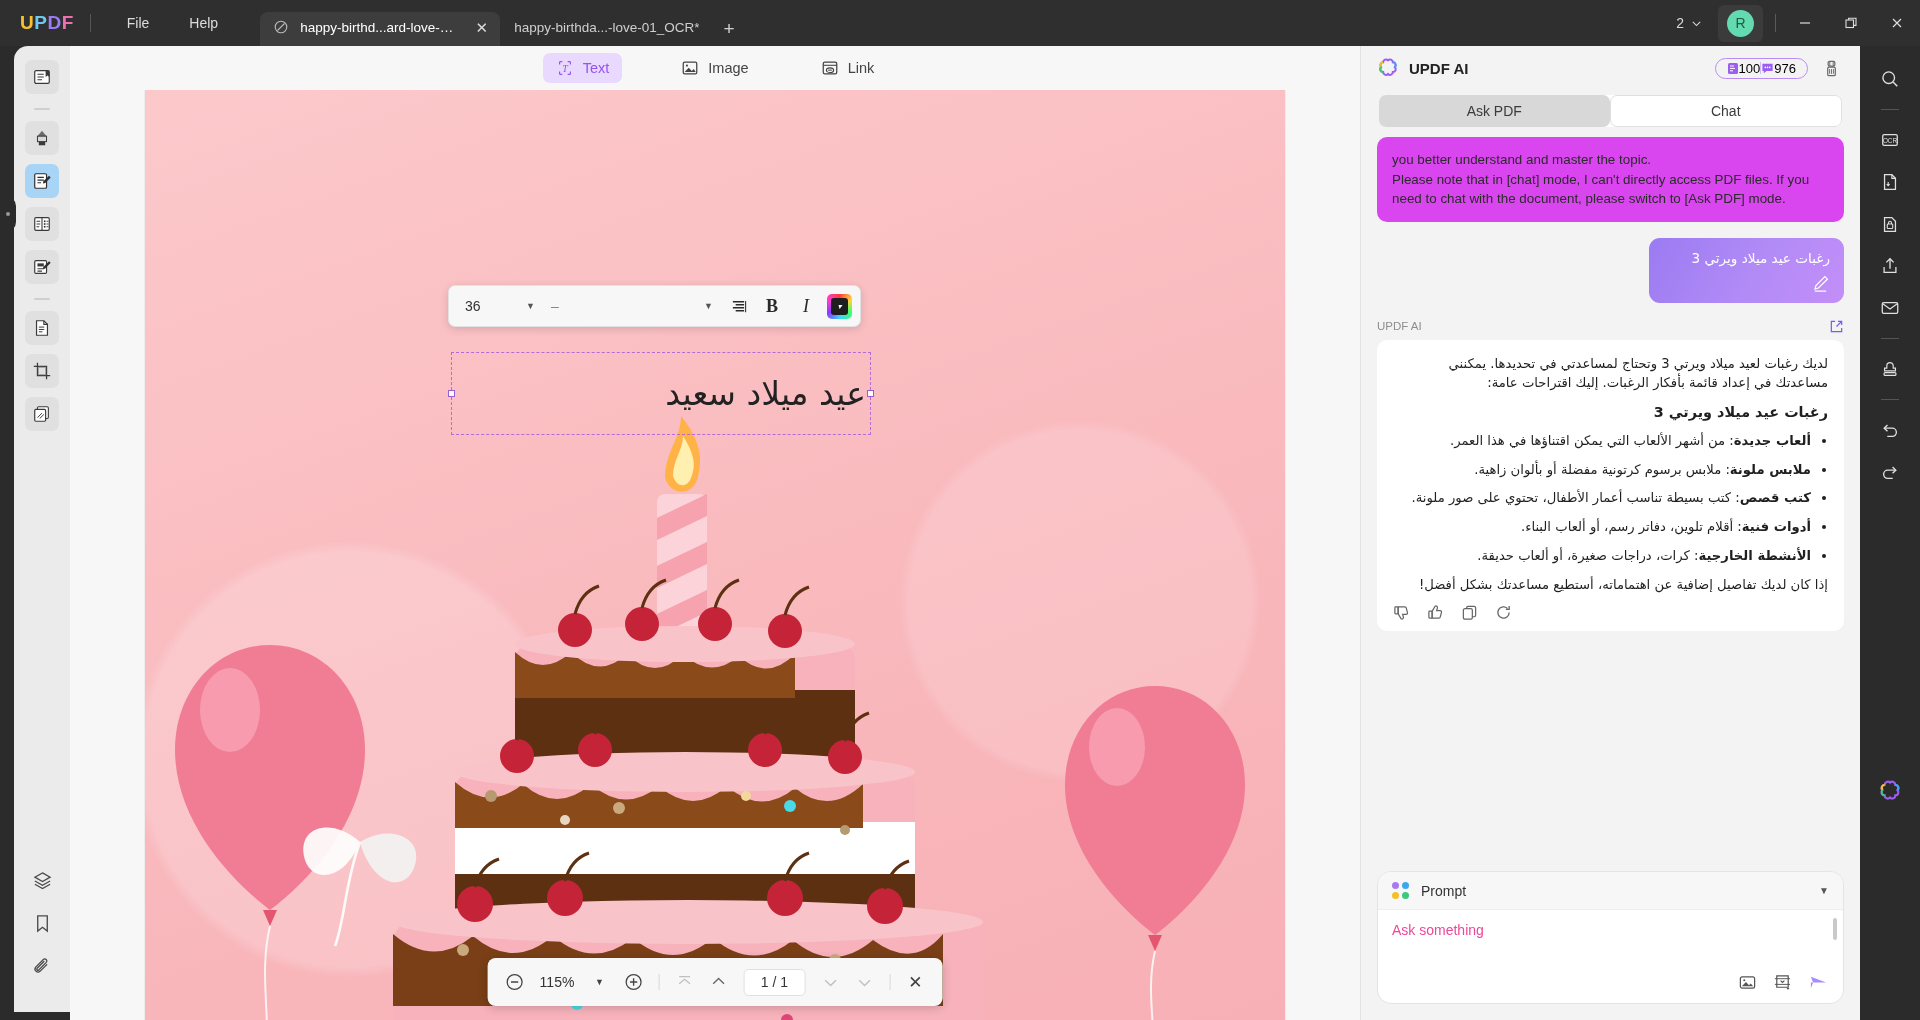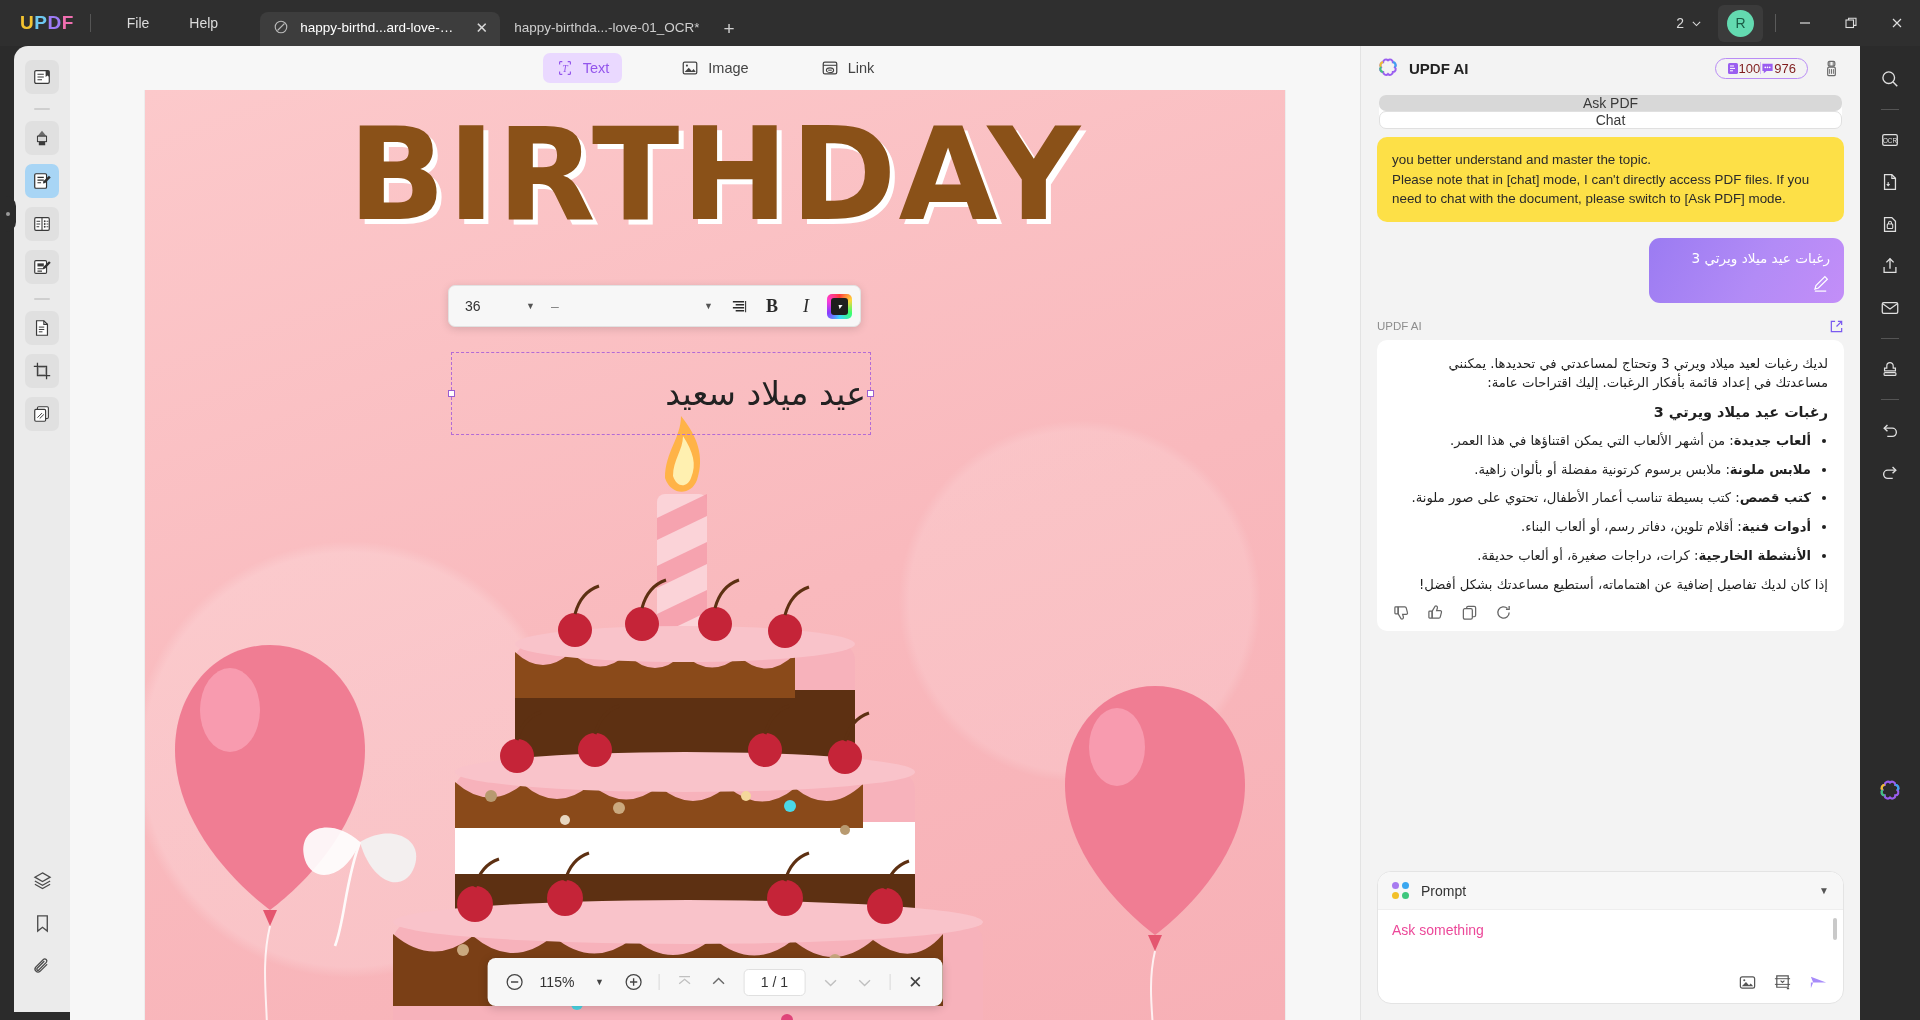--- a/index.html
+++ b/index.html
@@ -184,34 +184,34 @@
     width:500px; background:#f3f3f3;
     display:flex; flex-direction:column;
     border-left:1px solid #e3e3e3;
   }
   .ai-head { height:44px; display:flex; align-items:center; padding:0 16px; gap:10px; }
   .ai-logo { width:22px;height:22px; }
   .ai-title { font-size:15px; font-weight:bold; color:#222; flex:1;}
   .credits {
     display:flex;align-items:center; 
     border:1px solid #b98cf5; border-radius:13px;
-    padding:2px 11px; font-size:13px; color:#7f1d1d;
+    padding:2px 11px; font-size:13px; color:#000000;
   }
   .credits .cs { width:1px;height:12px;background:#d3b8f8; }
   .ai-head-icon { width:26px;height:26px; display:flex;align-items:center;justify-content:center; color:#666;}
 
-  .ai-tabs { margin:5px 18px 10px; height:32px; background:#ffffff; border-radius:7px; display:flex; padding:0;flex-direction:column; }
+  .ai-tabs { margin:5px 18px 10px; height:32px; background:#ffffff; border-radius:7px; display:flex; padding:0; }
   .ai-tab { flex:1; display:flex;align-items:center;justify-content:center;
     font-size:14px; color:#3a3a3a; border-radius:7px; }
   .ai-tab.inactive { background:#d8d8d8; }
   .ai-tab.active { background:#ffffff; border:1px solid #e0e0e0;}
 
   .chatscroll { flex:1; overflow:hidden; padding:0 16px; position:relative; }
   .bubble-ai {
-    background:#fde047; border-radius:10px; padding:13px 15px;
+    background:#d946ef; border-radius:10px; padding:13px 15px;
     font-size:13.4px; line-height:1.46; color:#2b2b2b;
   }
   .bubble-user {
     margin: 16px 0 0 auto; width:195px;
     background: linear-gradient(120deg,#9b7bf2 0%, #b28bf6 55%, #c38ef8 100%);
     border-radius:11px; padding:12px 14px 10px;
     color:#fff; direction:rtl; font-size:13.6px;
     font-family:"DejaVu Sans", sans-serif;
   }
   .bubble-user .edit { text-align:center; margin-top:8px; font-size:15px;}
@@ -463,21 +463,20 @@
             </svg>
         </span>
         <span>Link</span>
       </div>
     </div>
 
     <div class="canvas">
       <div class="page">
         <div class="page-bg"></div>
 
-        <div class="bigtitle">BIRTHDAY</div>
 
         <svg class="cake-wrap" viewBox="0 0 1140 680" preserveAspectRatio="xMidYMax meet">
 
           <g>
             <path d="M220 360 C220 300 178 255 125 255 C72 255 30 300 30 360 C30 430 85 490 125 520 C165 490 220 430 220 360 Z" fill="#f07d93"></path>
             <ellipse cx="85" cy="320" rx="30" ry="42" fill="#fba8ba" opacity=".7"></ellipse>
             <path d="M118 520 L132 520 L125 536 Z" fill="#e4566f"></path>
             <path d="M125 536 C112 590 130 640 118 700" stroke="#ffffff" stroke-width="2" fill="none" opacity=".8"></path>
           </g>
           <g>

